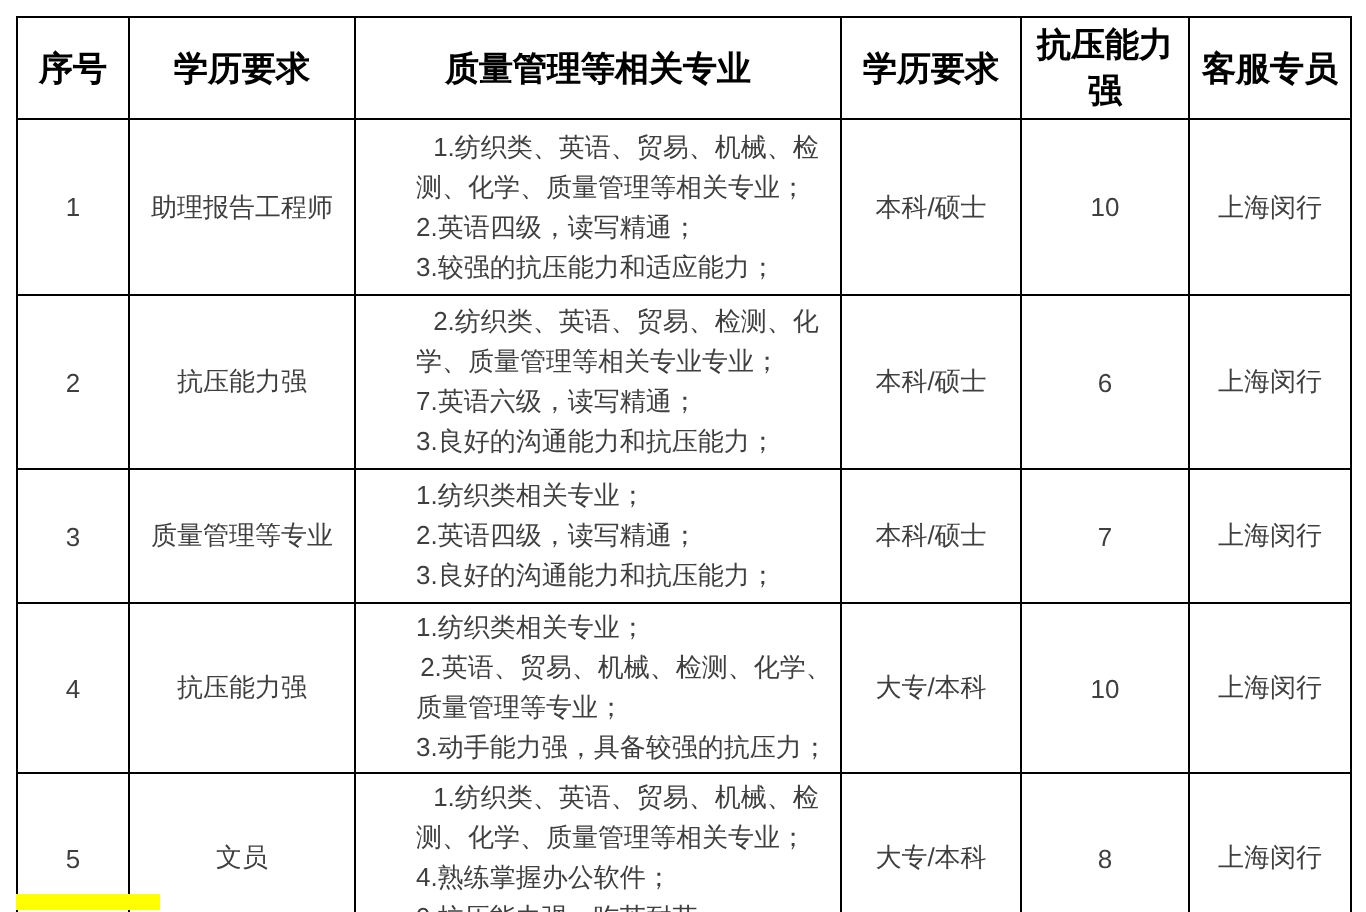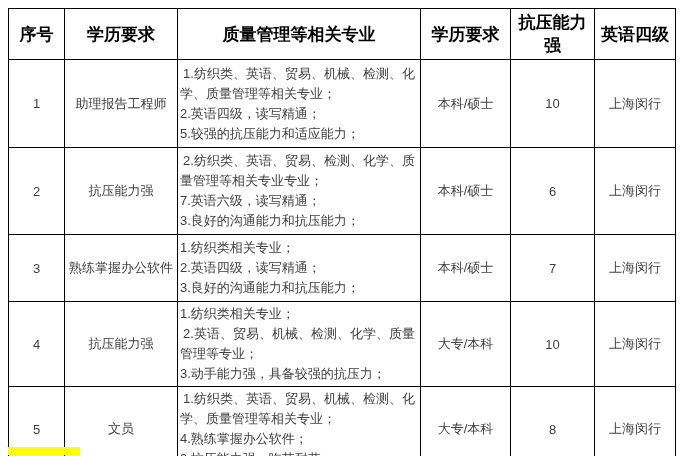--- a/index.html
+++ b/index.html
@@ -50,20 +50,21 @@
   tr.row-4  { height: 79px; }
   td.req-cell {
     text-align: justify;
     text-align-last: left;
     vertical-align: middle;
     padding: 5px 7px;
   }
   .req-item {
     line-height: 20px;
     text-justify: inter-ideograph;
+    margin-left: 28px;
   }
   .highlight-mark {
     position: absolute;
     left: 8px;
     top: 447px;
     width: 72px;
     height: 8px;
     background: #ffff00;
   }
 </style>
@@ -79,51 +80,51 @@
     <col style="width:84px">
     <col style="width:81px">
   </colgroup>
   <thead>
     <tr class="hdr">
       <th>序号</th>
       <th>学历要求</th>
       <th>质量管理等相关专业</th>
       <th>学历要求</th>
       <th>抗压能力强</th>
-      <th>英语四级</th>
+      <th>客服专员</th>
     </tr>
   </thead>
   <tbody>
     <tr class="row-0">
       <td>1</td>
       <td>助理报告工程师</td>
       <td class="req-cell">
         <div class="req-item">1.纺织类、英语、贸易、机械、检测、化学、质量管理等相关专业；</div>
         <div class="req-item">2.英语四级，读写精通；</div>
-        <div class="req-item">5.较强的抗压能力和适应能力；</div>
+        <div class="req-item">3.较强的抗压能力和适应能力；</div>
       </td>
       <td>本科/硕士</td>
       <td>10</td>
       <td>上海闵行</td>
     </tr>
     <tr class="row-1">
       <td>2</td>
       <td>抗压能力强</td>
       <td class="req-cell">
         <div class="req-item">2.纺织类、英语、贸易、检测、化学、质量管理等相关专业专业；</div>
         <div class="req-item">7.英语六级，读写精通；</div>
         <div class="req-item">3.良好的沟通能力和抗压能力；</div>
       </td>
       <td>本科/硕士</td>
       <td>6</td>
       <td>上海闵行</td>
     </tr>
     <tr class="row-2">
       <td>3</td>
-      <td>熟练掌握办公软件</td>
+      <td>质量管理等专业</td>
       <td class="req-cell">
         <div class="req-item">1.纺织类相关专业；</div>
         <div class="req-item">2.英语四级，读写精通；</div>
         <div class="req-item">3.良好的沟通能力和抗压能力；</div>
       </td>
       <td>本科/硕士</td>
       <td>7</td>
       <td>上海闵行</td>
     </tr>
     <tr class="row-3">

